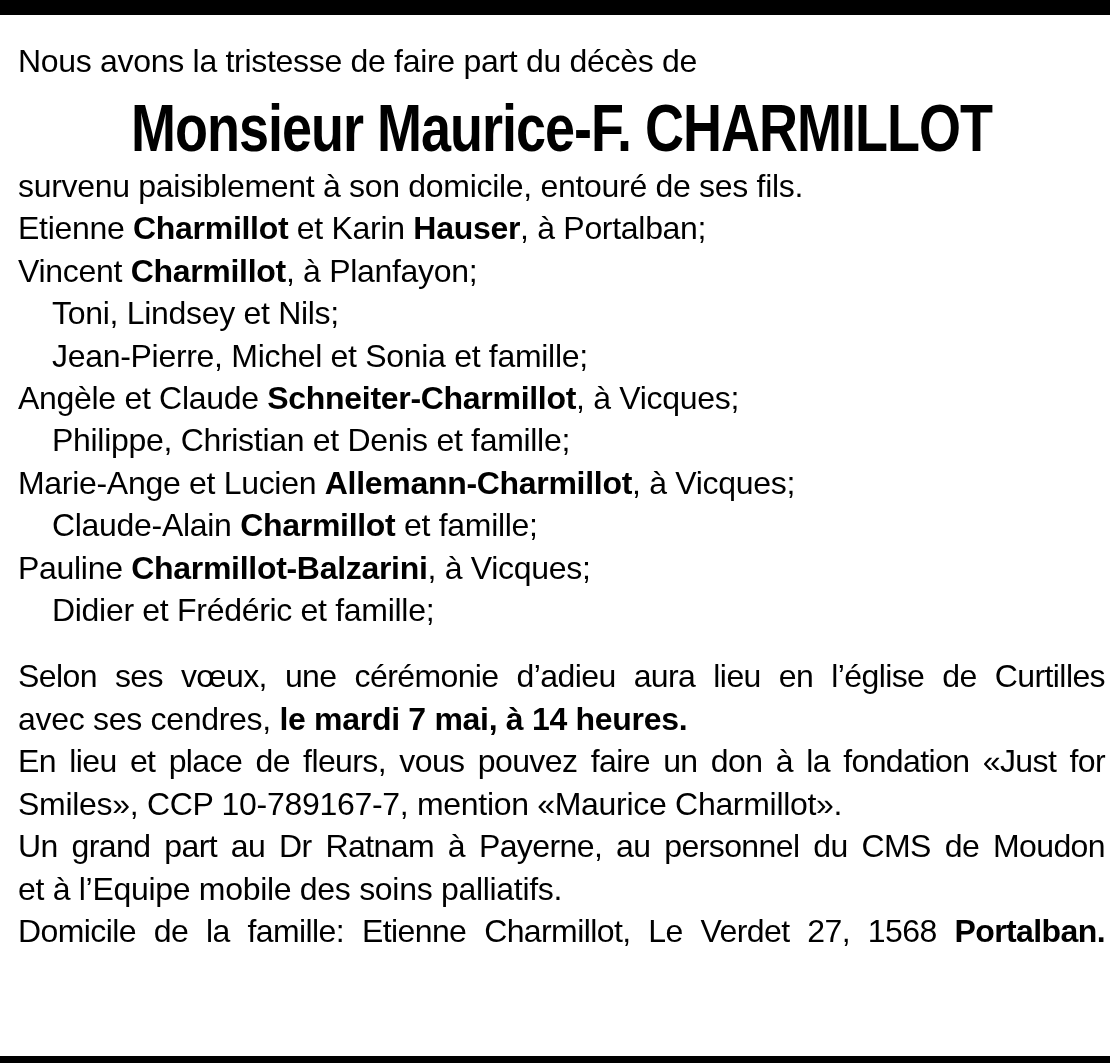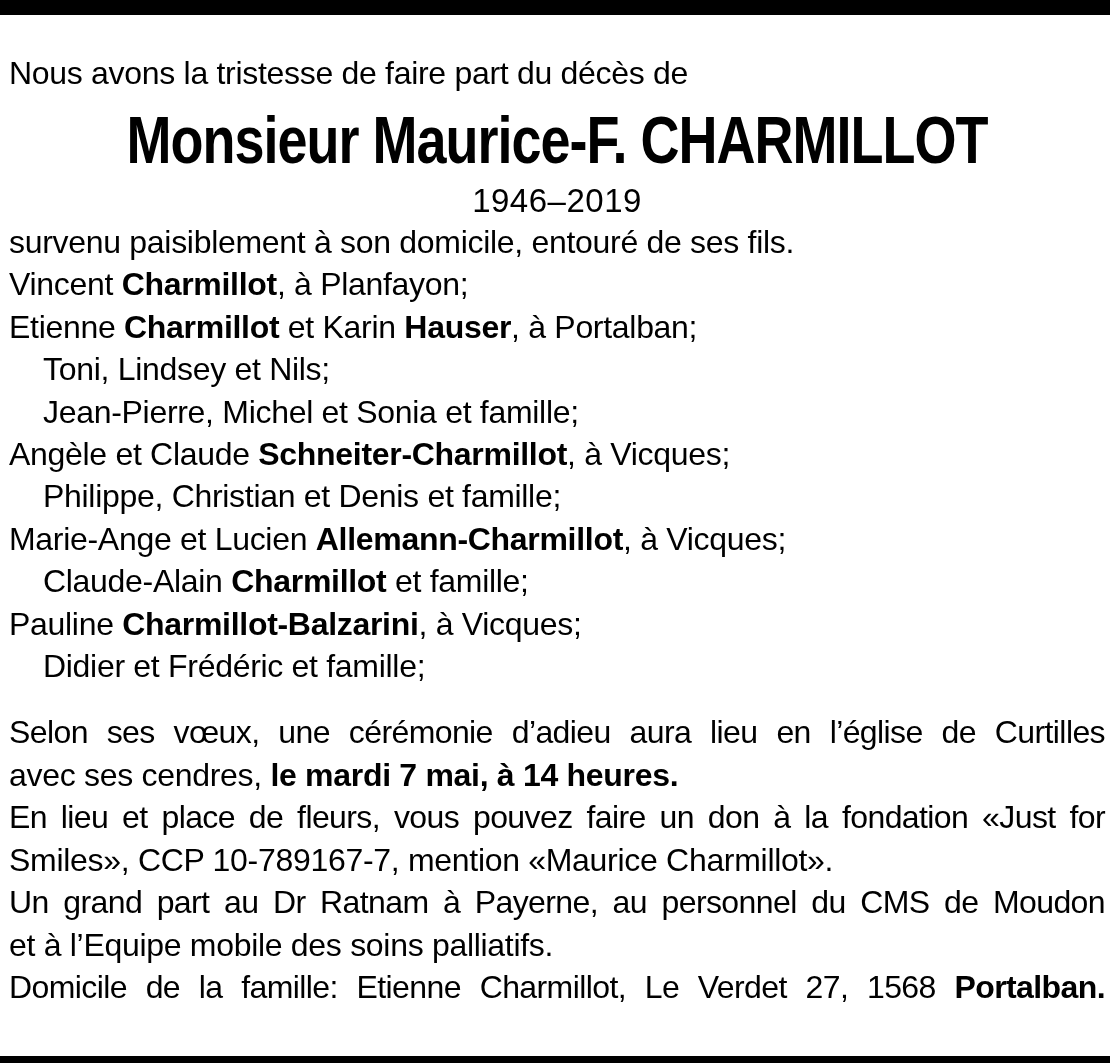--- a/index.html
+++ b/index.html
@@ -23,22 +23,22 @@
     background: #000;
   }
   .rule-bottom {
     position: absolute;
     bottom: 0; left: 0; right: 0;
     height: 7px;
     background: #000;
   }
   .notice {
     position: absolute;
-    top: 15px; left: 4px; right: 0;
-    padding: 12px 5px;
+    top: 15px; left: 13px; right: 0;
+    padding: 0 5px;
     box-sizing: border-box;
   }
   .intro {
     margin-top: 24px;
     font-size: 32px;
     line-height: 44px;
     letter-spacing: -0.3px;
     font-stretch: condensed;
   }
   .deceased-name {
@@ -84,27 +84,26 @@
 </head>
 <body>
 
 <div class="rule-top"></div>
 
 <div class="notice">
   <div class="intro">Nous avons la tristesse de faire part du décès de</div>
 
   <div class="deceased-name">Monsieur Maurice-F. CHARMILLOT</div>
 
-  <div class="years">1946–2019</div>
 
   <div class="body-text">
     <div class="line">survenu paisiblement à son domicile, entouré de ses fils.</div>
     <div id="family-container">
+        <div class="line"><span>Etienne </span><b>Charmillot</b><span> et Karin </span><b>Hauser</b><span>, à Portalban;</span></div>
         <div class="line"><span>Vincent </span><b>Charmillot</b><span>, à Planfayon;</span></div>
-        <div class="line"><span>Etienne </span><b>Charmillot</b><span> et Karin </span><b>Hauser</b><span>, à Portalban;</span></div>
         <div class="line indent-1"><span>Toni, Lindsey et Nils;</span></div>
         <div class="line indent-1"><span>Jean-Pierre, Michel et Sonia et famille;</span></div>
         <div class="line"><span>Angèle et Claude </span><b>Schneiter-Charmillot</b><span>, à Vicques;</span></div>
         <div class="line indent-1"><span>Philippe, Christian et Denis et famille;</span></div>
         <div class="line"><span>Marie-Ange et Lucien </span><b>Allemann-Charmillot</b><span>, à Vicques;</span></div>
         <div class="line indent-1"><span>Claude-Alain </span><b>Charmillot</b><span> et famille;</span></div>
         <div class="line"><span>Pauline </span><b>Charmillot-Balzarini</b><span>, à Vicques;</span></div>
         <div class="line indent-1"><span>Didier et Frédéric et famille;</span></div>
       </div>
   </div>

